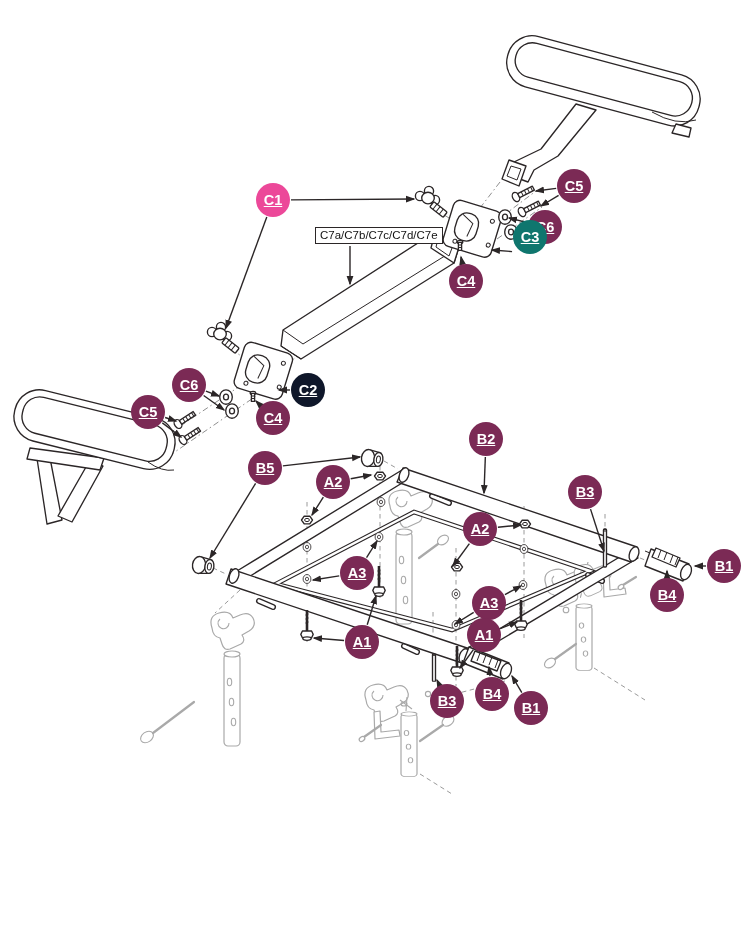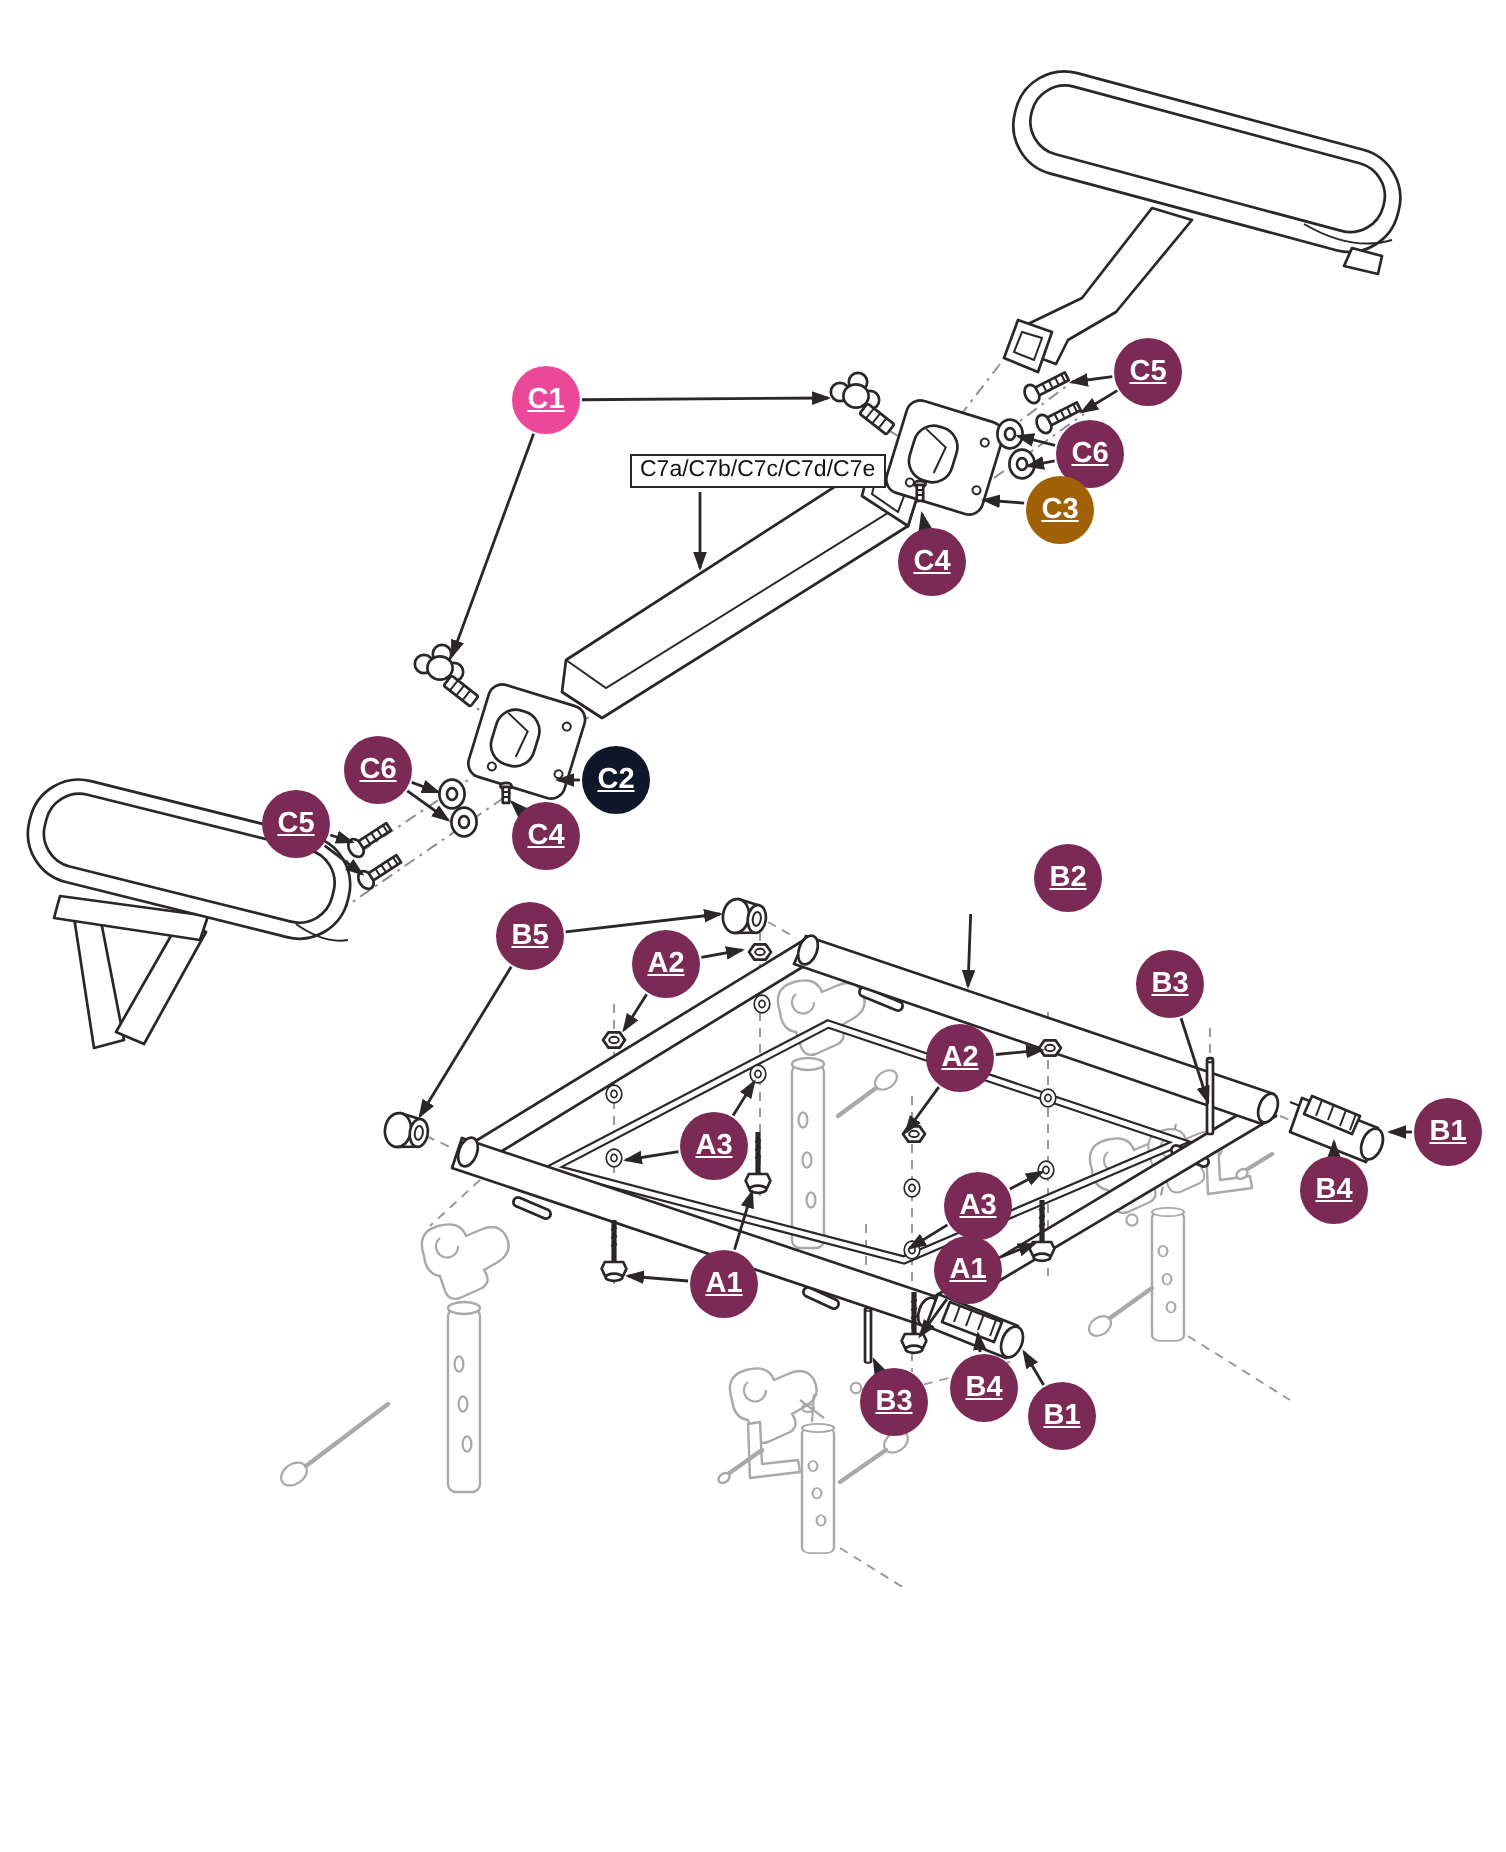--- a/index.html
+++ b/index.html
@@ -342,29 +342,29 @@
         <line x1="439.26119555293775" y1="684.7485106611692" x2="437" y2="680" class="leader" stroke="#2b2627" marker-end="url(#arrow)"></line>
         <line x1="490.01223253065274" y1="676.1100927758748" x2="489" y2="667" class="leader" stroke="#2b2627" marker-end="url(#arrow)"></line>
         <line x1="521.8103024252022" y1="692.5226146108668" x2="512" y2="676" class="leader" stroke="#2b2627" marker-end="url(#arrow)"></line>
       </g>
 </svg>
 
 <div id="callout-layer">
       <div class="callout" style="left: 256px; top: 183px; background: #ec4899; color: rgb(255, 255, 255);">C1</div>
       <div class="callout" style="left: 557px; top: 169px; background: rgb(123, 42, 85); color: rgb(255, 255, 255);">C5</div>
       <div class="callout" style="left: 528px; top: 210px; background: rgb(123, 42, 85); color: rgb(255, 255, 255);">C6</div>
-      <div class="callout" style="left: 513px; top: 238px; background: #a16207; color: rgb(255, 255, 255);">C3</div>
+      <div class="callout" style="left: 513px; top: 220px; background: #0f766e; color: rgb(255, 255, 255);">C3</div>
       <div class="callout" style="left: 449px; top: 264px; background: rgb(123, 42, 85); color: rgb(255, 255, 255);">C4</div>
       <div class="callout" style="left: 291px; top: 373px; background: #0f172a; color: rgb(255, 255, 255);">C2</div>
       <div class="callout" style="left: 172px; top: 368px; background: rgb(123, 42, 85); color: rgb(255, 255, 255);">C6</div>
       <div class="callout" style="left: 131px; top: 395px; background: rgb(123, 42, 85); color: rgb(255, 255, 255);">C5</div>
       <div class="callout" style="left: 256px; top: 401px; background: rgb(123, 42, 85); color: rgb(255, 255, 255);">C4</div>
       <div class="callout" style="left: 248px; top: 451px; background: rgb(123, 42, 85); color: rgb(255, 255, 255);">B5</div>
       <div class="callout" style="left: 316px; top: 465px; background: rgb(123, 42, 85); color: rgb(255, 255, 255);">A2</div>
-      <div class="callout" style="left: 469px; top: 422px; background: rgb(123, 42, 85); color: rgb(255, 255, 255); margin-left: 48px;">B2</div>
+      <div class="callout" style="left: 469px; top: 422px; background: rgb(123, 42, 85); color: rgb(255, 255, 255);">B2</div>
       <div class="callout" style="left: 568px; top: 475px; background: rgb(123, 42, 85); color: rgb(255, 255, 255);">B3</div>
       <div class="callout" style="left: 463px; top: 512px; background: rgb(123, 42, 85); color: rgb(255, 255, 255);">A2</div>
       <div class="callout" style="left: 707px; top: 549px; background: rgb(123, 42, 85); color: rgb(255, 255, 255);">B1</div>
       <div class="callout" style="left: 340px; top: 556px; background: rgb(123, 42, 85); color: rgb(255, 255, 255);">A3</div>
       <div class="callout" style="left: 472px; top: 586px; background: rgb(123, 42, 85); color: rgb(255, 255, 255);">A3</div>
       <div class="callout" style="left: 650px; top: 578px; background: rgb(123, 42, 85); color: rgb(255, 255, 255);">B4</div>
       <div class="callout" style="left: 345px; top: 625px; background: rgb(123, 42, 85); color: rgb(255, 255, 255);">A1</div>
       <div class="callout" style="left: 467px; top: 618px; background: rgb(123, 42, 85); color: rgb(255, 255, 255);">A1</div>
       <div class="callout" style="left: 430px; top: 684px; background: rgb(123, 42, 85); color: rgb(255, 255, 255);">B3</div>
       <div class="callout" style="left: 475px; top: 677px; background: rgb(123, 42, 85); color: rgb(255, 255, 255);">B4</div>

